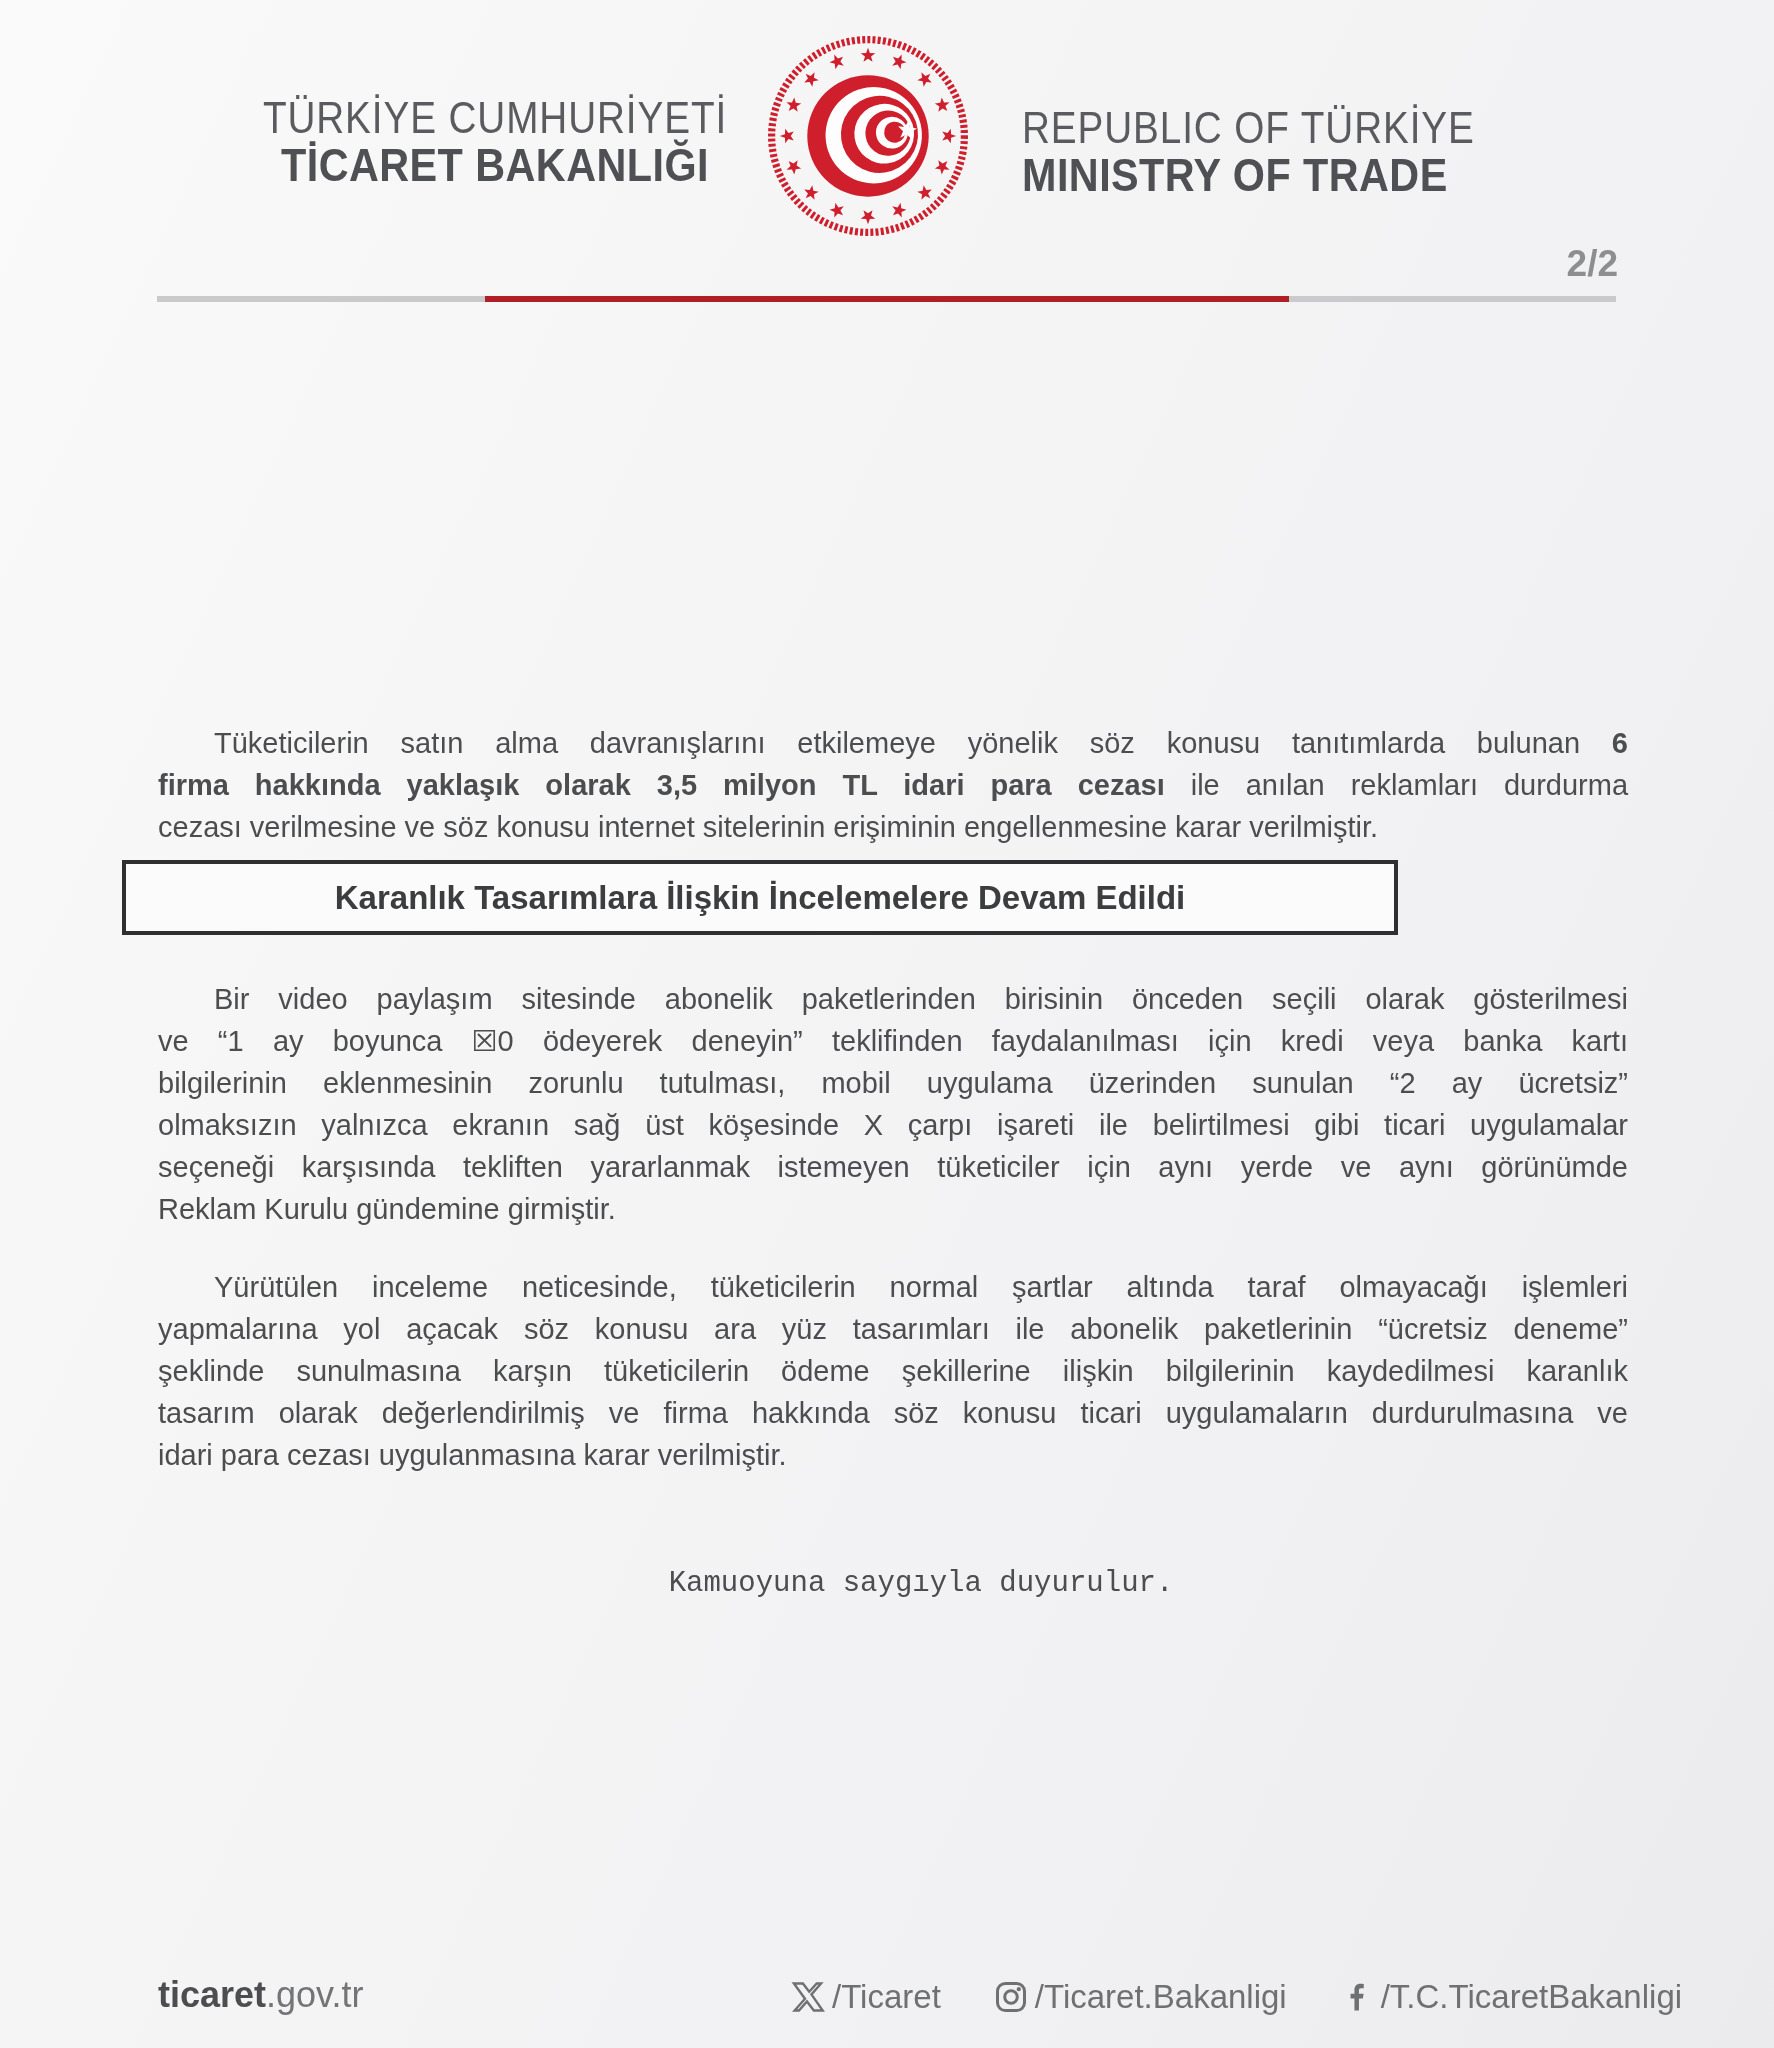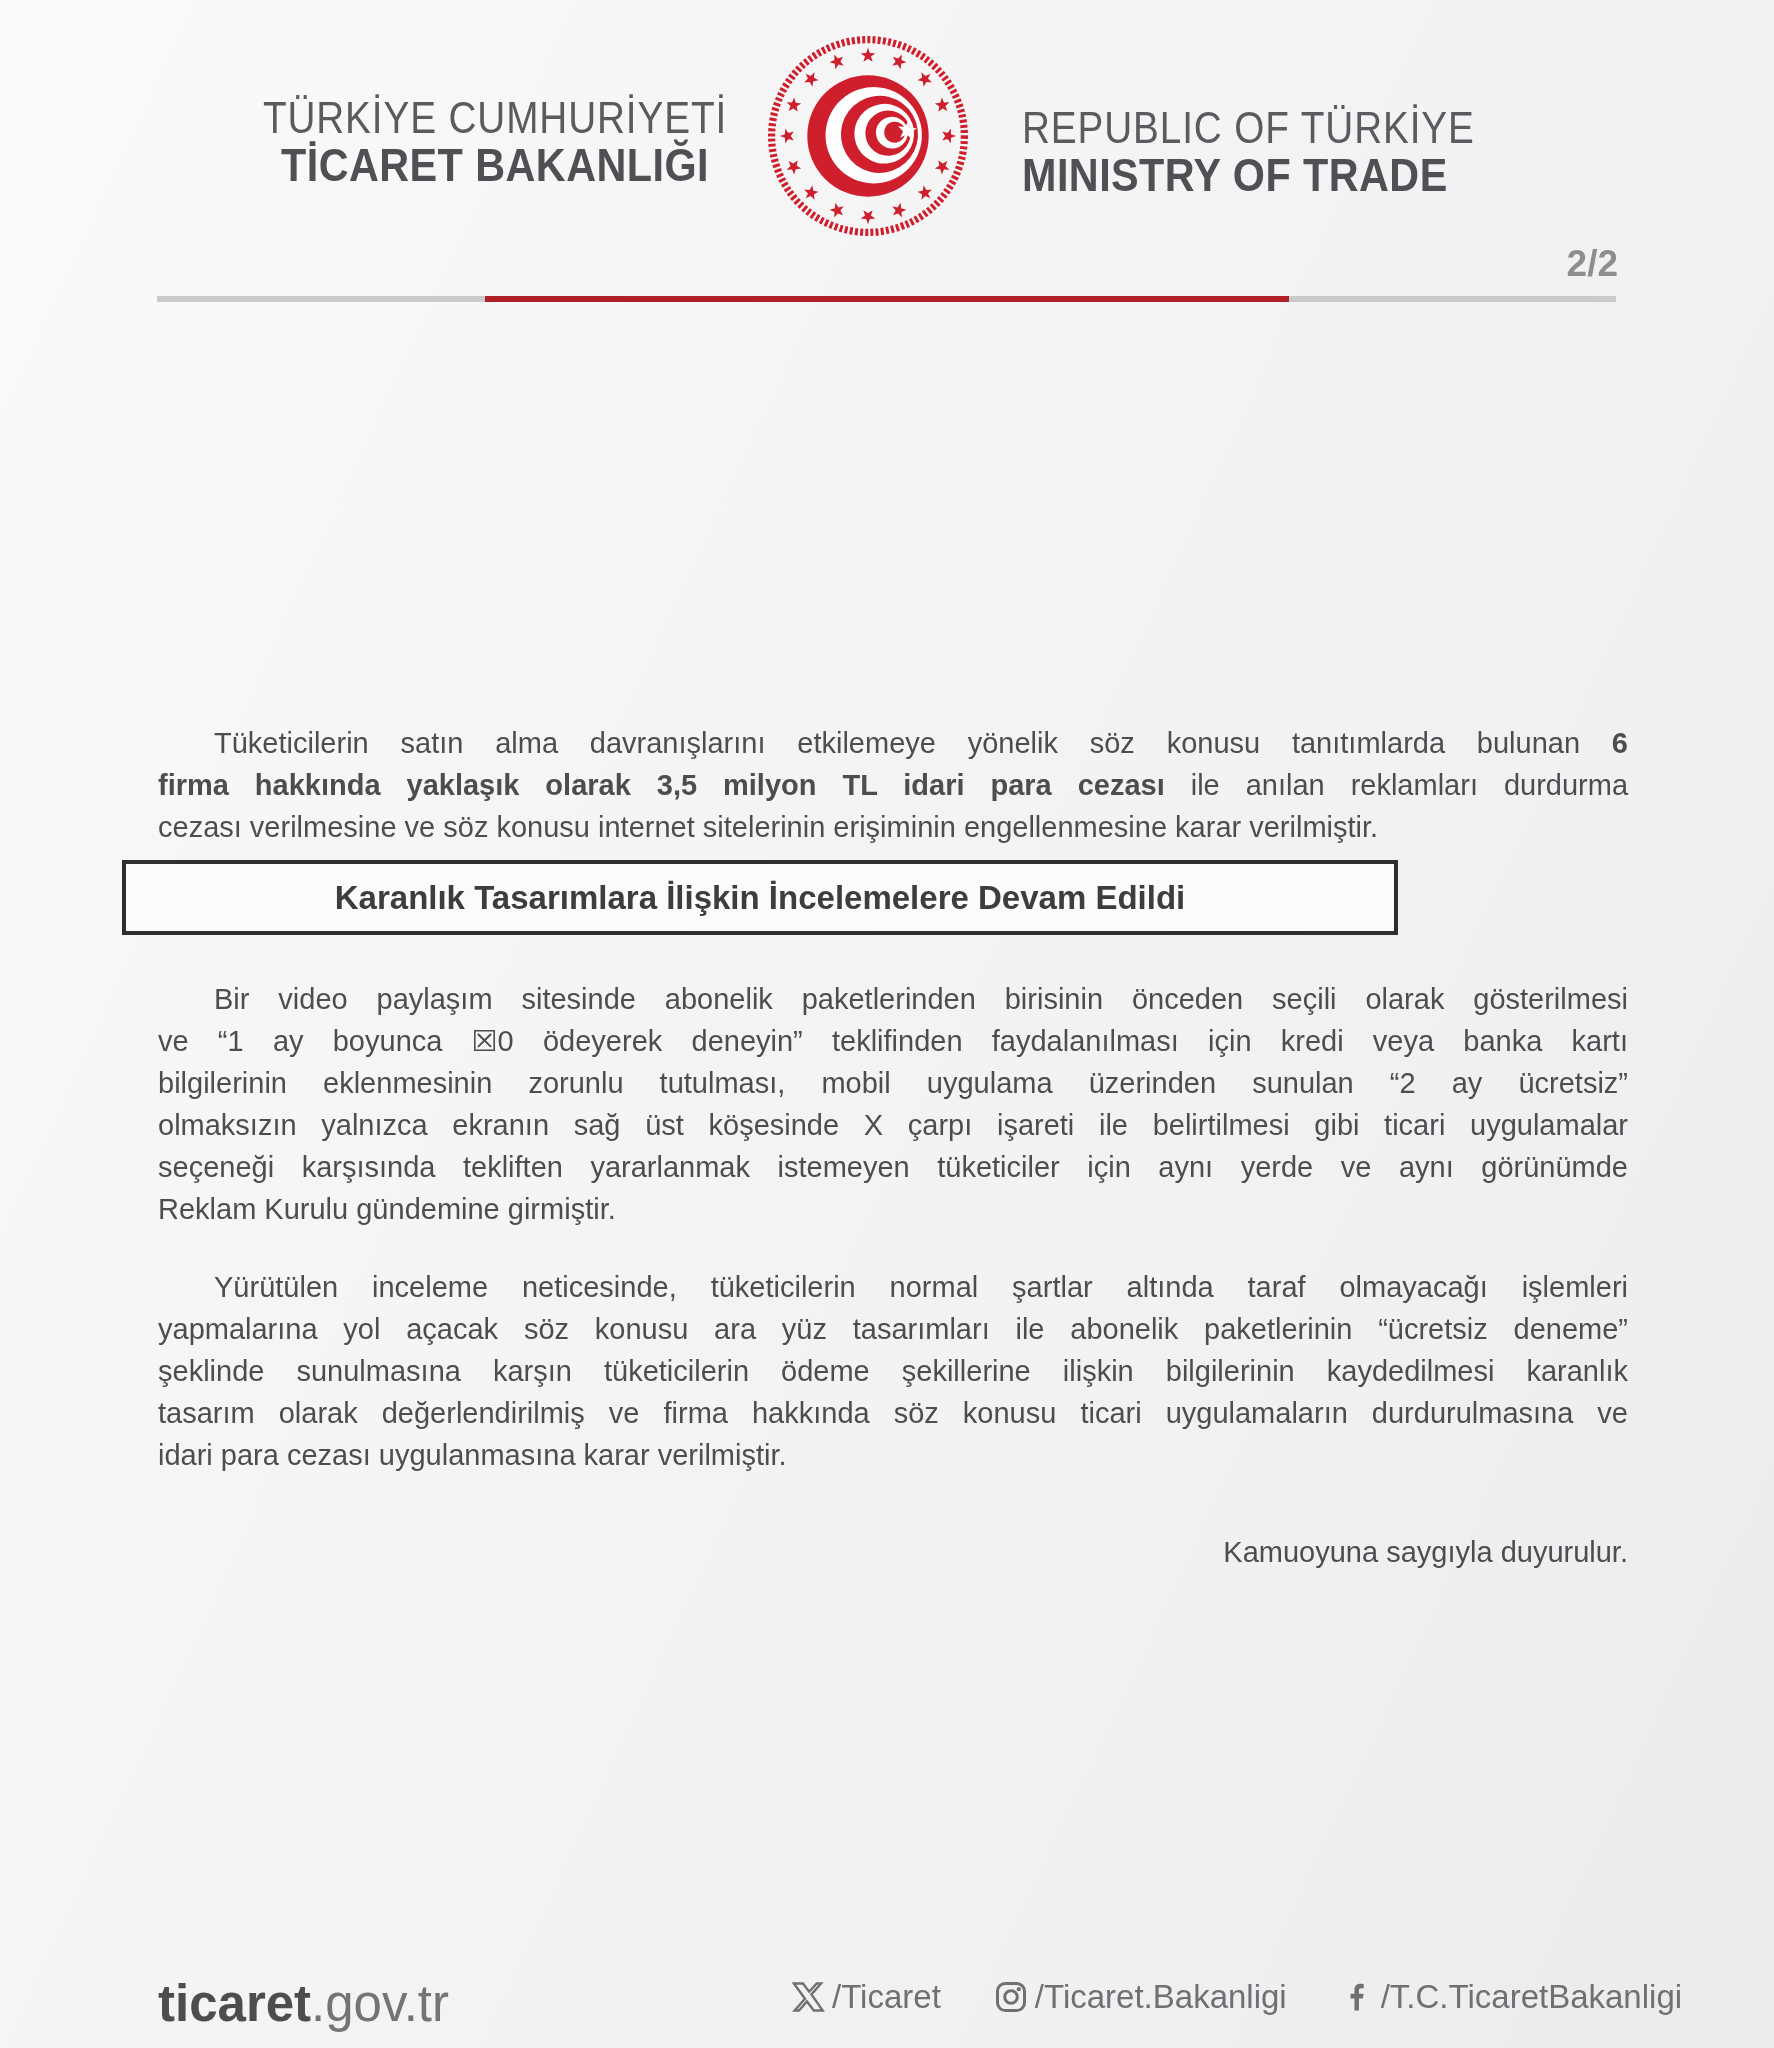--- a/index.html
+++ b/index.html
@@ -30,25 +30,25 @@
   .tline.tindent{text-indent:56px;}
   .b{font-weight:700;}
   .para{margin:0;}
   .para + .para{margin-top:36px;}
 
   .head-box{box-sizing:border-box;margin:12px 0 0 -36px;width:1276px;height:75px;
             border:4px solid #2e2f31;background:#fbfbfc;
             display:flex;align-items:center;justify-content:center;}
   .head-box .head-text{font-size:33px;font-weight:700;color:#3c3d3f;text-align:center;}
   .after-box{margin-top:43px;}
-  .closing{margin-top:55px;text-indent:56px;text-align:right;}
+  .closing{margin-top:87px;text-indent:56px;text-align:center;font-family:Liberation Mono, monospace;}
 
   
   .footer{position:absolute;left:0;top:1968px;width:1774px;height:60px;}
-  .site{position:absolute;left:158px;top:6px;font-size:51px;color:#737476;}
+  .site{position:absolute;left:158px;top:6px;font-size:36px;color:#737476;}
   .site .b1{font-weight:700;color:#4c4d4f;}
   .social{position:absolute;left:790px;top:10px;display:flex;align-items:flex-end;
           font-size:33px;color:#6f7072;}
   .sgroup{display:flex;align-items:center;white-space:nowrap;}
   .sgroup + .sgroup{margin-left:52px;}
   .sicon{width:36px;height:36px;margin-right:6px;flex:0 0 auto;}
 </style>
 </head>
 <body>
 

